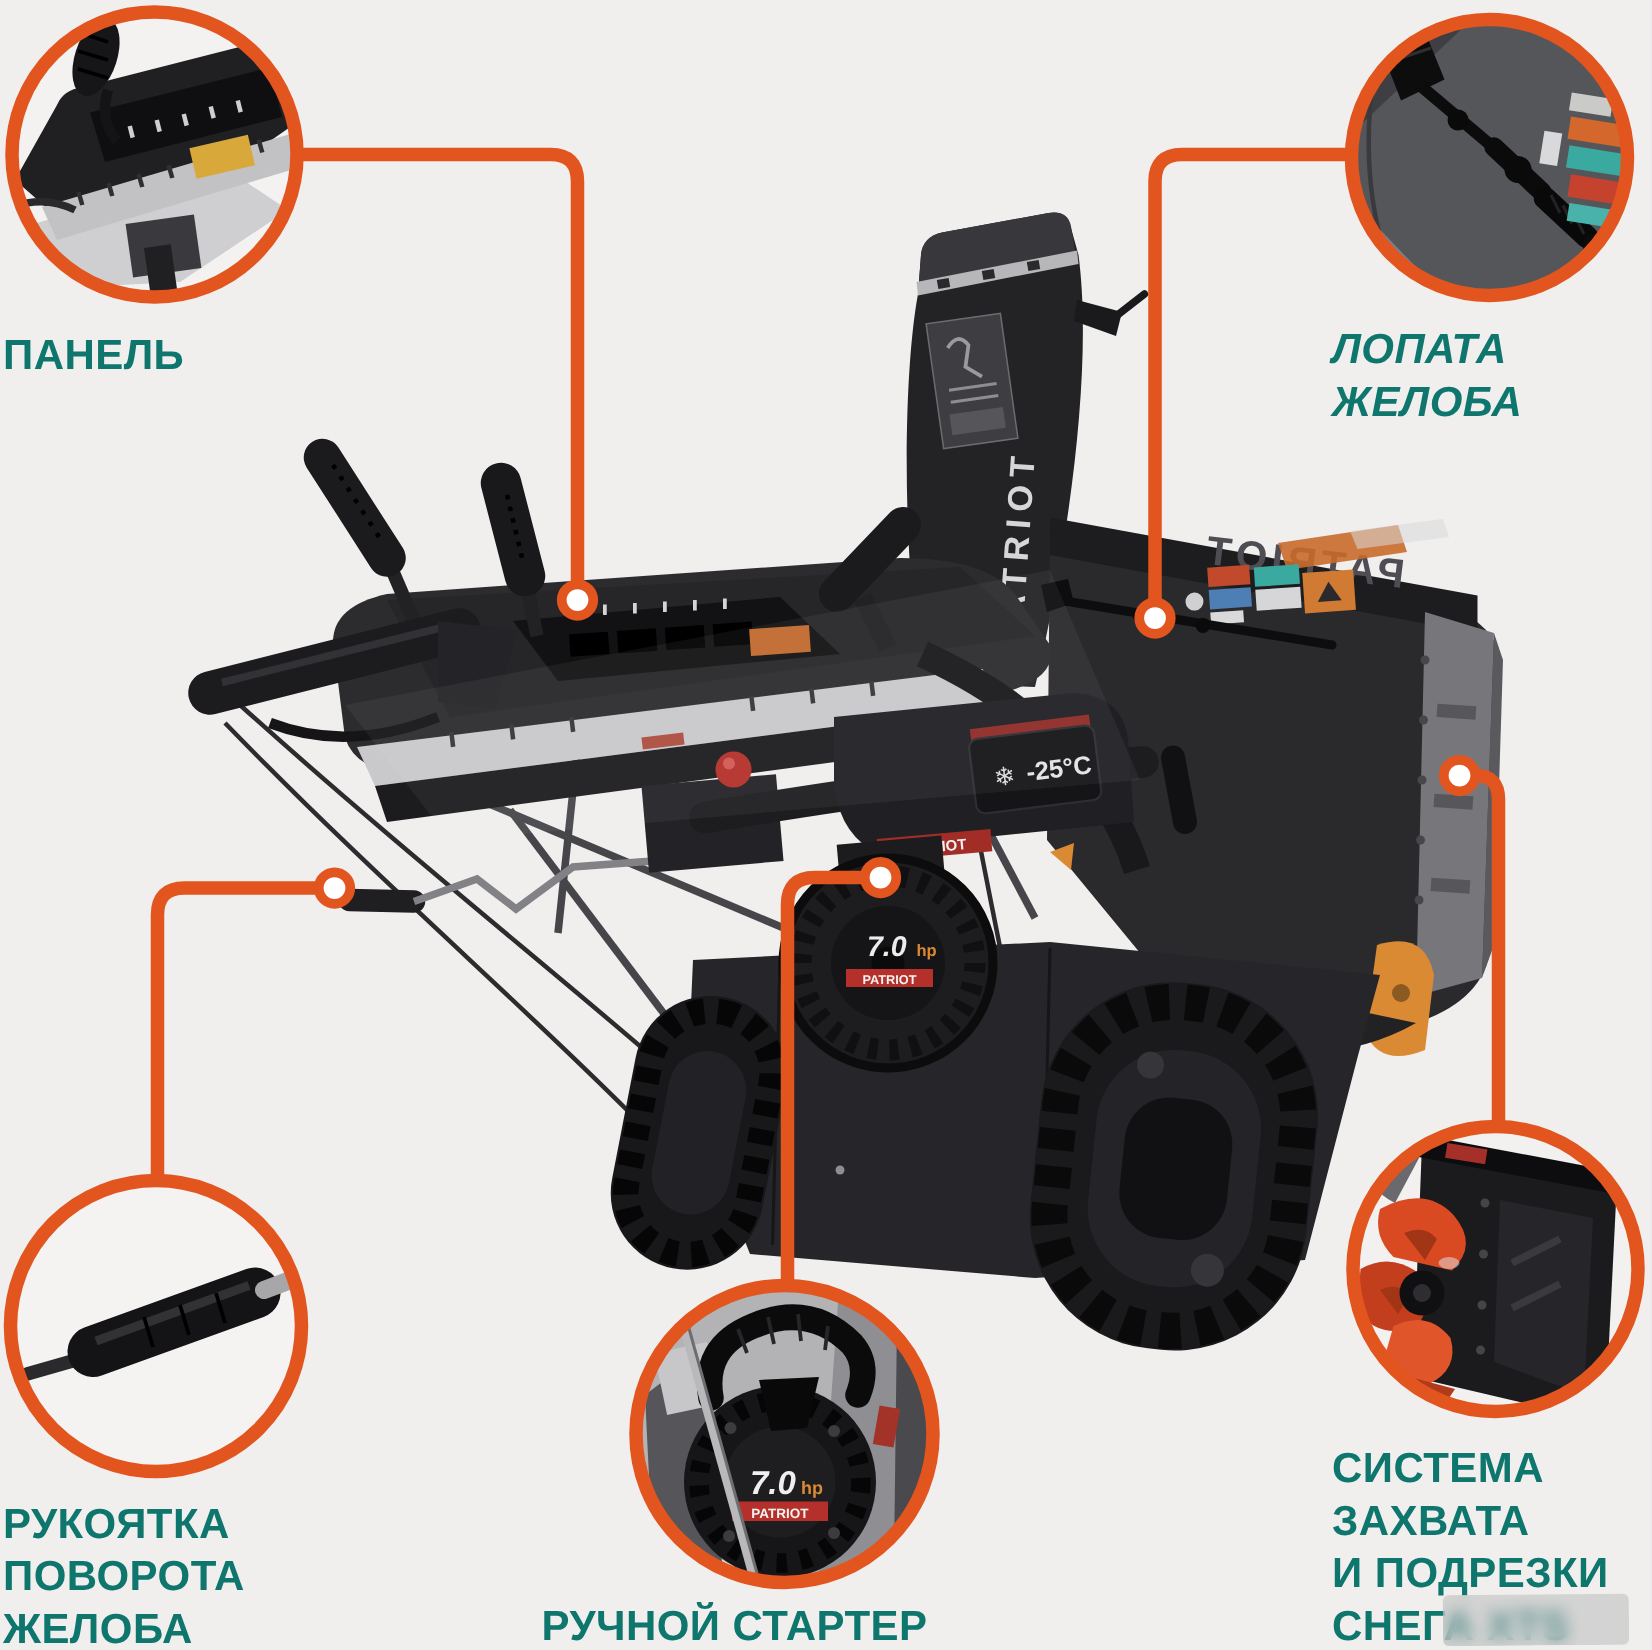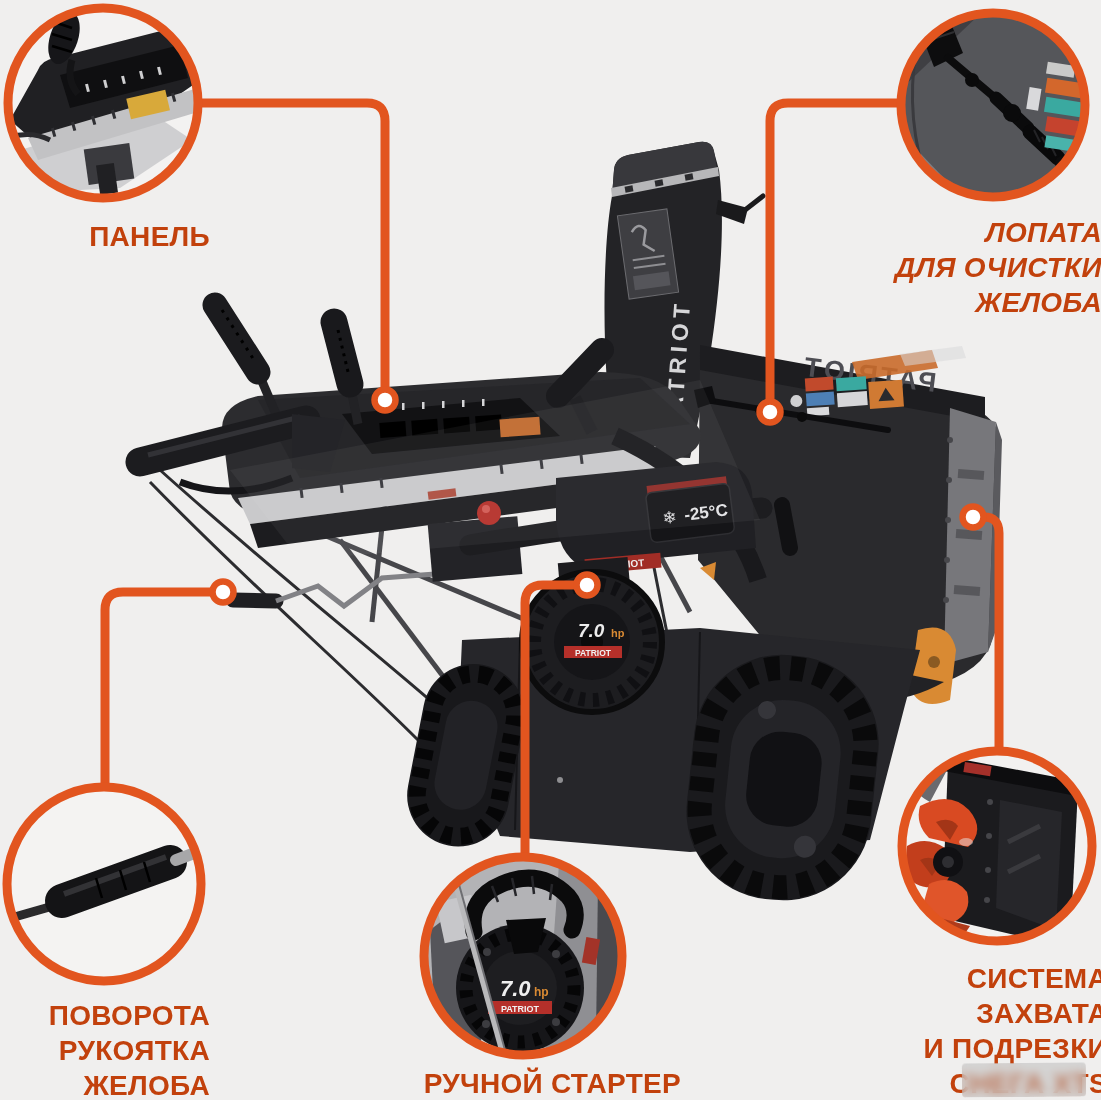--- a/index.html
+++ b/index.html
@@ -5,21 +5,21 @@
   html,body{margin:0;padding:0;background:#e8e8e8;}
   .stage{
     position:relative;width:1101px;height:1100px;overflow:hidden;
     background:#f0efee;
     font-family:"Liberation Sans", sans-serif;
   }
   .scene{position:absolute;left:0;top:0;}
   .label{
     position:absolute;
     font:700 28px/35px "Liberation Sans", sans-serif;
-    color:#c2410c;text-align:right;letter-spacing:.3px;
+    color:#0f766e;text-align:left;letter-spacing:.3px;
   }
   .label span{display:block;white-space:nowrap;}
   .wm-blur{
     position:absolute;left:962px;top:1063px;width:124px;height:34px;
     backdrop-filter:blur(5px);-webkit-backdrop-filter:blur(5px);
     background:rgba(178,178,178,.45);border-radius:4px;transform:rotate(-.5deg);
   }
 </style>
 </head>
 <body>
@@ -394,27 +394,26 @@
     <circle cx="997" cy="846" r="95" fill="none" stroke="#e2551f" stroke-width="9"></circle>
   </g>
 </svg>
 
   <div class="label" style="left:2px;top:219px;width:208px;">
     <span>ПАНЕЛЬ</span>
   </div>
 
   <div class="label" style="left:888px;top:215px;width:214px;font-style:italic;">
     <span>ЛОПАТА</span>
-    <span>ДЛЯ ОЧИСТКИ</span>
     <span>ЖЕЛОБА</span>
   </div>
 
   <div class="label" style="left:2px;top:998px;width:208px;">
+    <span>РУКОЯТКА</span>
     <span>ПОВОРОТА</span>
-    <span>РУКОЯТКА</span>
     <span>ЖЕЛОБА</span>
   </div>
 
   <div class="label" style="left:361px;top:1066px;width:320px;">
     <span>РУЧНОЙ СТАРТЕР</span>
   </div>
 
   <div class="label" style="left:888px;top:961px;width:220px;">
     <span>СИСТЕМА</span>
     <span>ЗАХВАТА</span>

